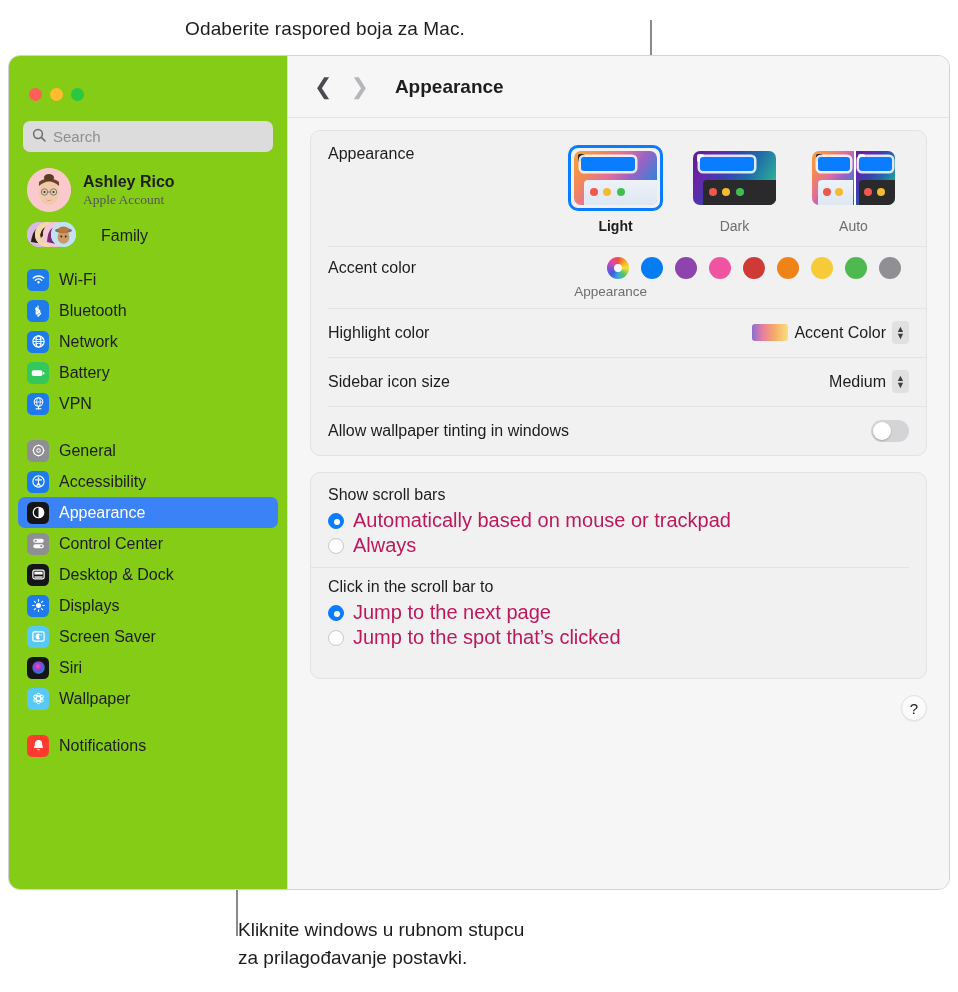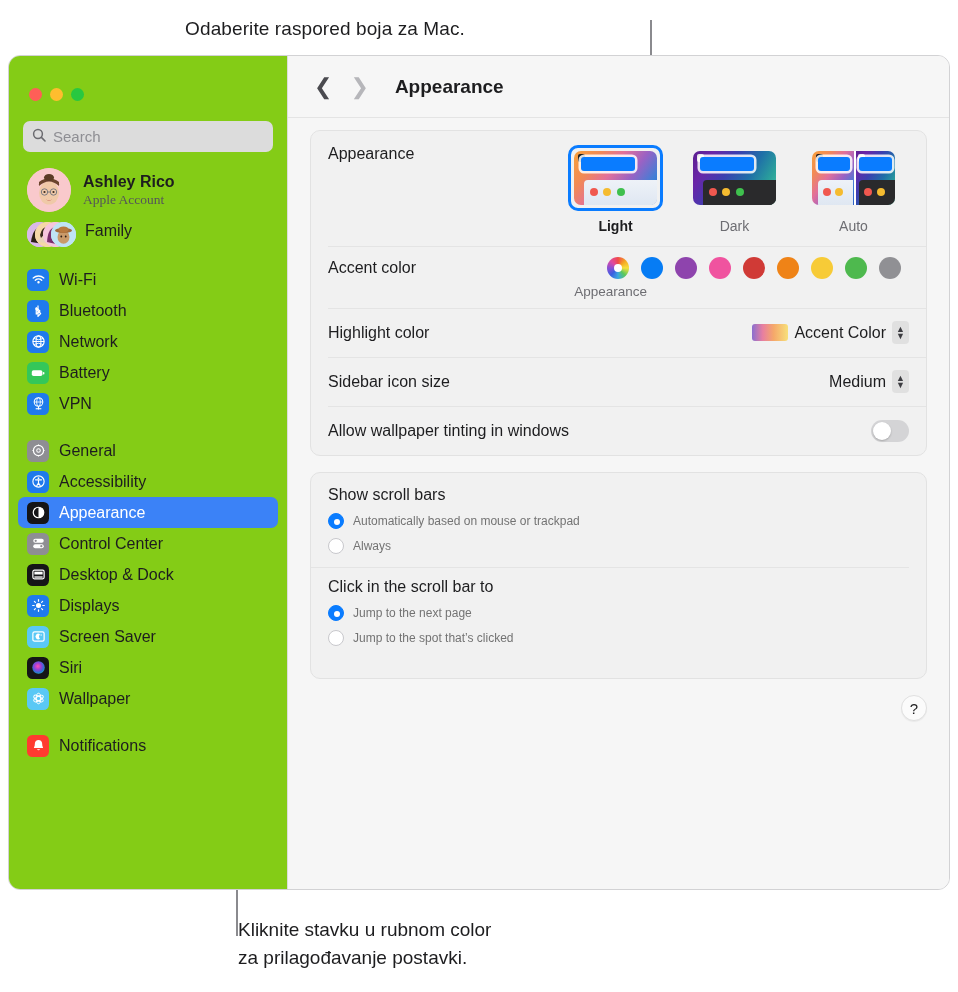--- a/index.html
+++ b/index.html
@@ -94,21 +94,21 @@
   }
   .avatar {
     width: 44px; height: 44px; border-radius: 50%;
     background: #f7c3c6;
     position: relative; overflow: hidden; flex: none;
   }
   .acc-name { font-size: 16px; font-weight: bold; color: #1d1d1f; line-height: 19px; }
   .acc-sub  { font-size: 13.5px; color: #55555a; line-height: 18px; font-family: Liberation Serif, serif; }
 
   .family-row {
-    display: flex; gap: 12px;
+    display: flex; align-items: center; gap: 28px;
     margin: 10px 0 3px 18px;
   }
   .fam-stack { position: relative; width: 46px; height: 28px; flex: none; }
   .fam-stack .f {
     position: absolute; top: 0;
     width: 25px; height: 25px; border-radius: 50%;
   }
   .fam-label { font-size: 16px; color: #1d1d1f; }
 
   .nav { margin-top: 14px; }
@@ -294,41 +294,41 @@
   .radio {
     width: 16px; height: 16px; border-radius: 50%;
     background: #fff; border: 1px solid #c8c8cc;
     flex: none; position: relative;
   }
   .radio.on { background: #0a7cff; border-color: #0a7cff; }
   .radio.on::after {
     content:""; position:absolute; left:5px; top:5px;
     width:6px; height:6px; border-radius:50%; background:#fff;
   }
-  .radio-label { font-size: 12px; color: #737373; }
+  .radio-label { font-size: 20px; color: #be185d; }
   .divider-inner { height: 1px; background: #e4e4e4; margin: 9px 0 10px -17px; }
 
   .help-btn {
     position: absolute; right: 22px;
     width: 26px; height: 26px; border-radius: 50%;
     background: #fbfbfb; border: 1px solid #e0e0e0;
     display: flex; align-items: center; justify-content: center;
     font-size: 15px; color: #1d1d1f;
     box-shadow: 0 1px 1px rgba(0,0,0,.05);
   }
 </style>
 </head>
 <body>
 
 <div class="callout-top">Odaberite raspored boja za Mac.</div>
 <div class="leader-v-top"></div>
 
 <div class="leader-v-bottom"></div>
 <div class="callout-bottom">
-  <div>Kliknite stavku u rubnom color</div>
+  <div>Kliknite windows u rubnom stupcu</div>
   <div>za prilagođavanje postavki.</div>
 </div>
 
 <div class="window">
 
   <div class="sidebar">
 
     <div class="traffic">
       <div class="dot red"></div>
       <div class="dot yellow"></div>

